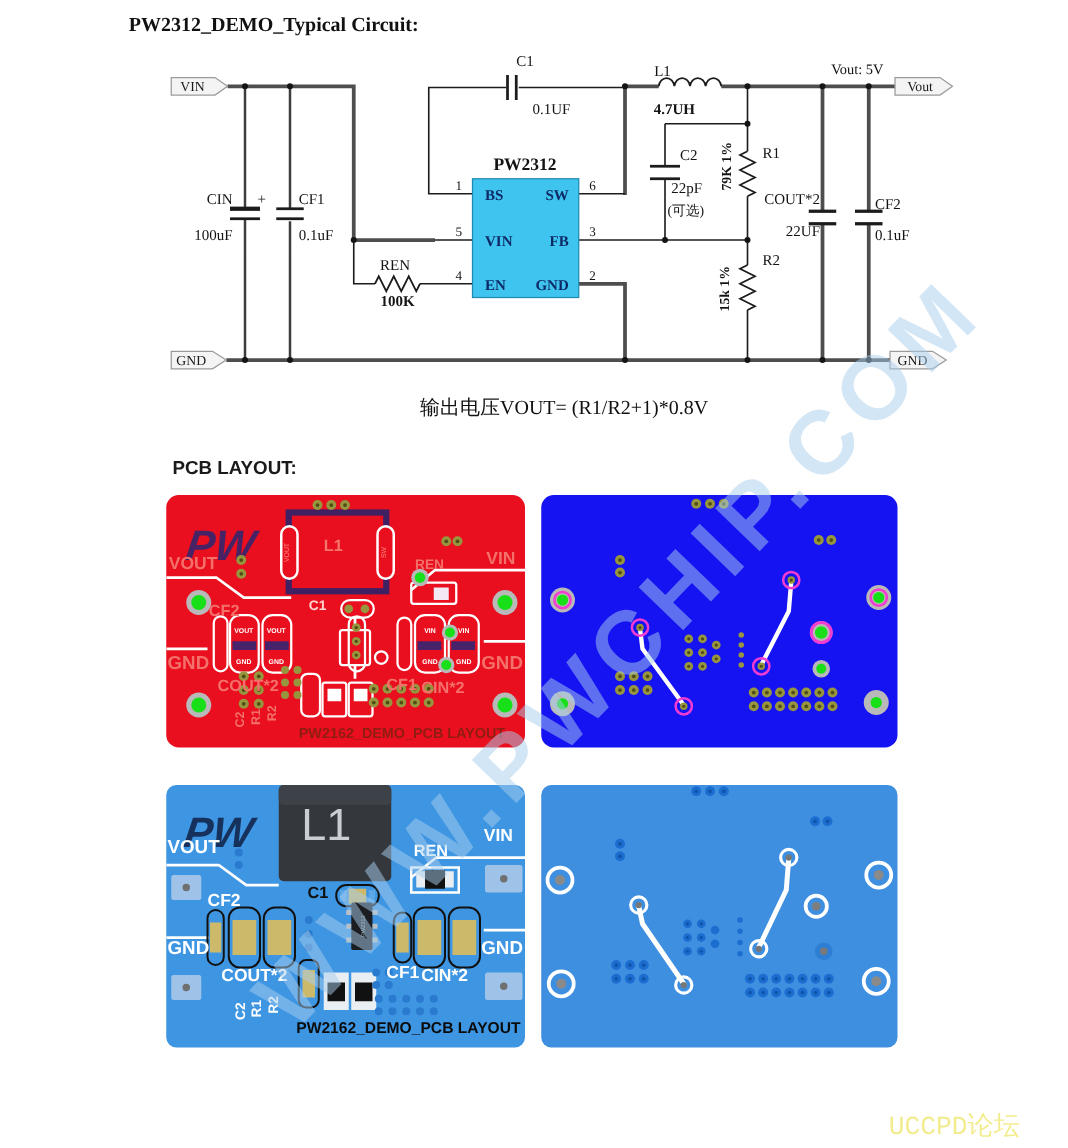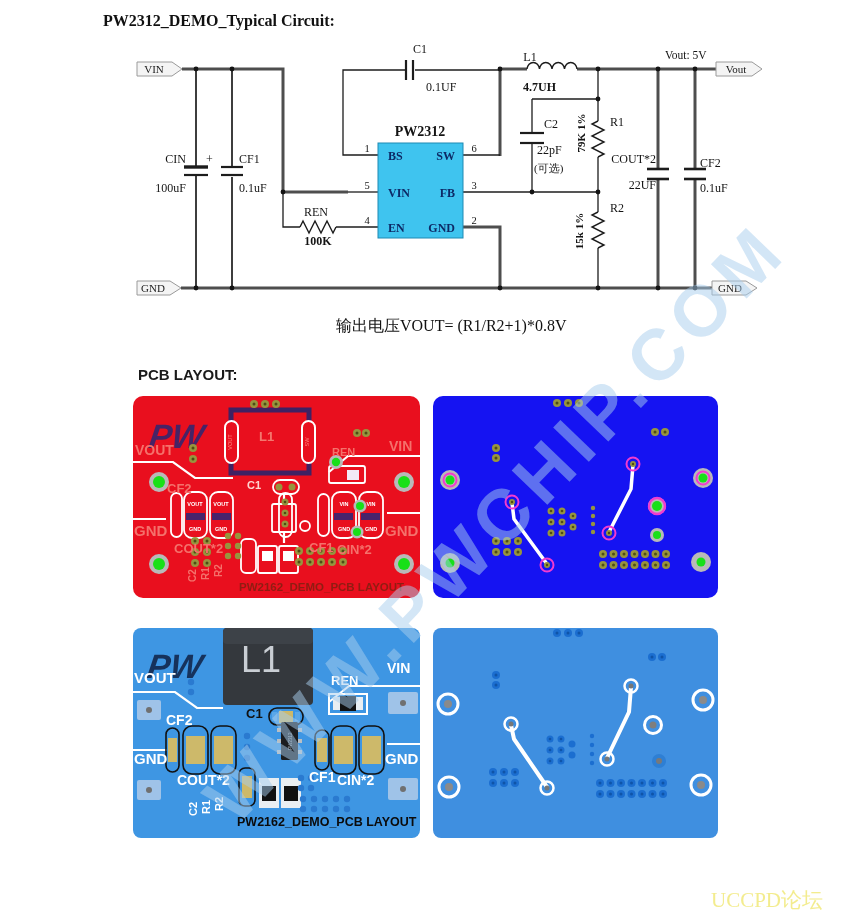--- a/index.html
+++ b/index.html
@@ -670,15 +670,15 @@
             <circle cx="230" cy="166" r="1.5"></circle>
         </g>
       </g>
     </svg>
   </div>
 
   <div style="position:absolute;left:55px;top:482px;width:880px;text-align:center;transform:rotate(-46deg);
               font-family:'Liberation Sans',sans-serif;font-weight:bold;font-size:72px;letter-spacing:8px;
               color:rgba(168,205,238,0.5);pointer-events:none;z-index:9;white-space:nowrap;">WWW.PWCHIP.COM</div>
 
-  <div style="position:absolute;left:711px;top:886px;font-family:Liberation Serif, serif;
+  <div style="position:absolute;left:711px;top:886px;font-family:Liberation Mono, monospace;
               font-size:21px;color:#f3ec8e;z-index:10;white-space:nowrap;text-align:right;">UCCPD论坛</div>
 </div>
 
 </body></html>

